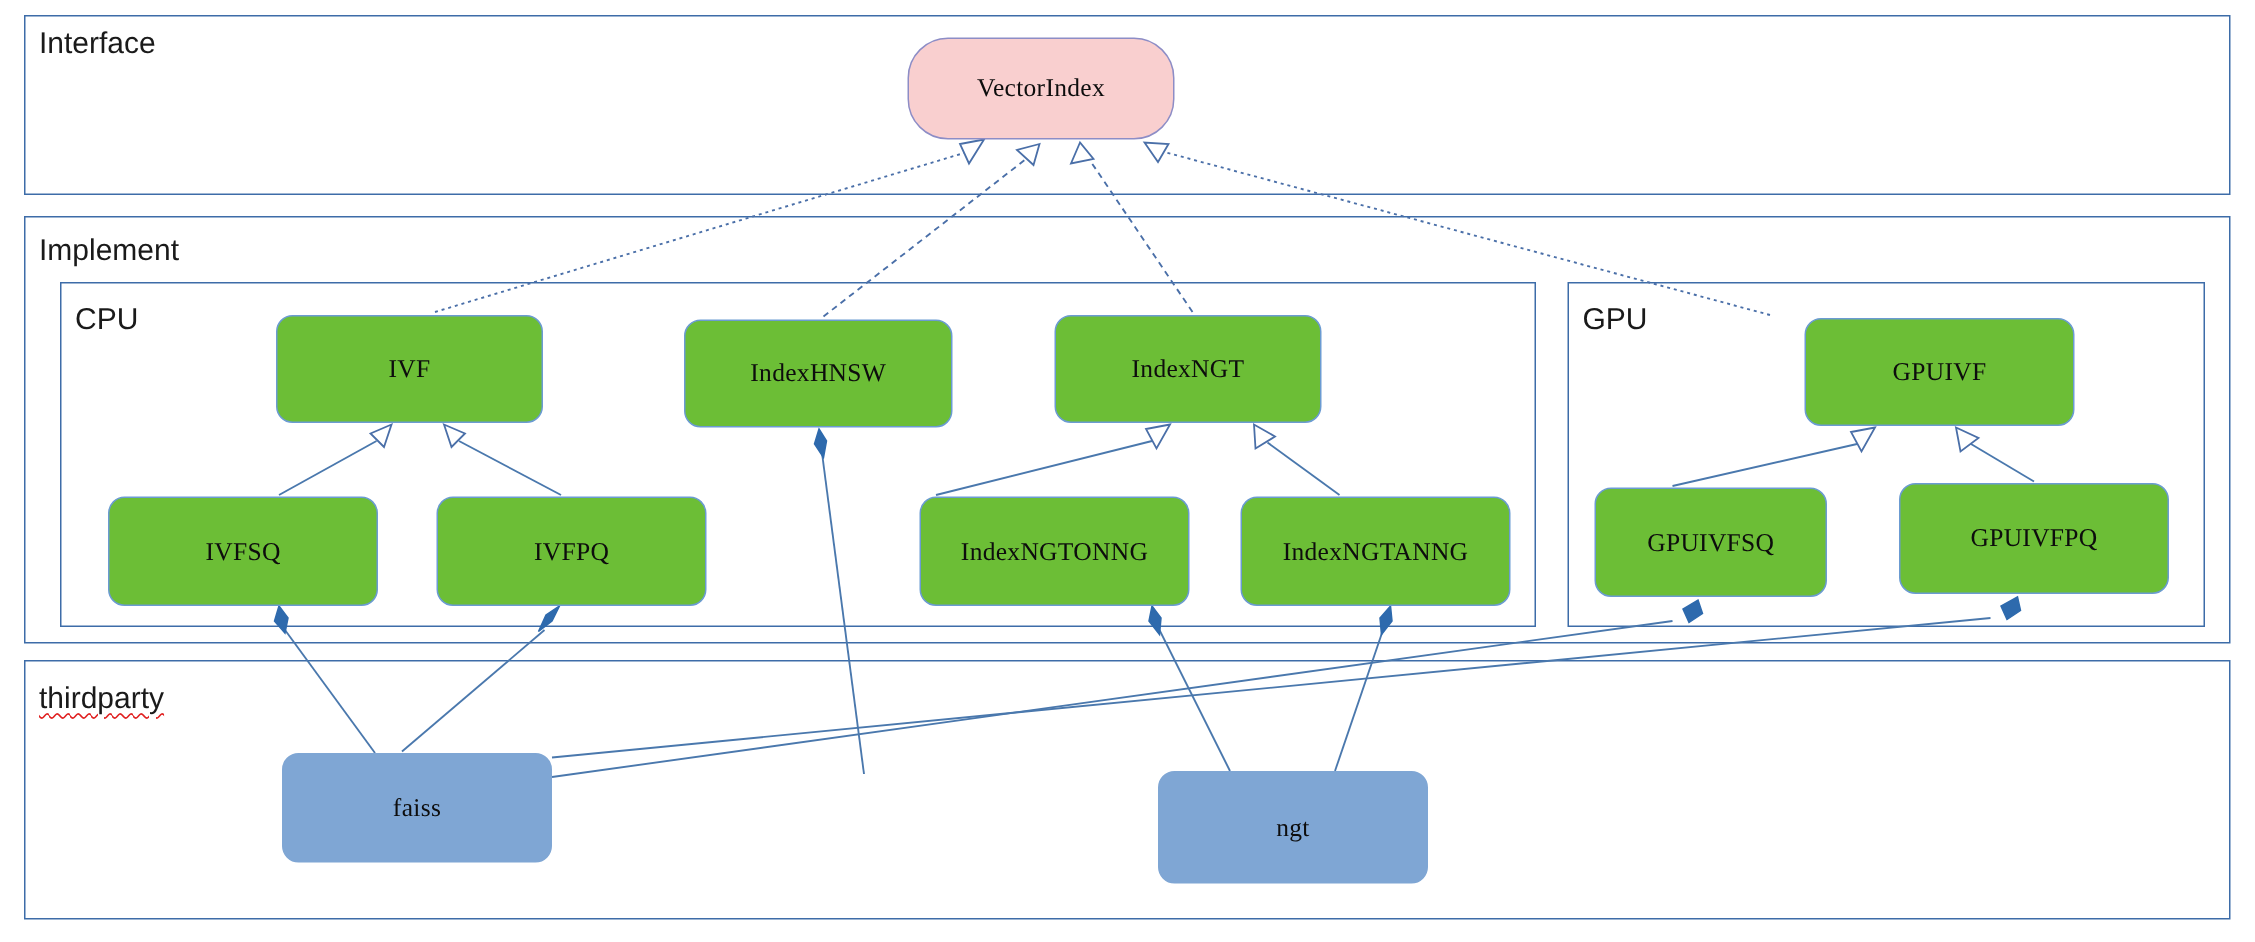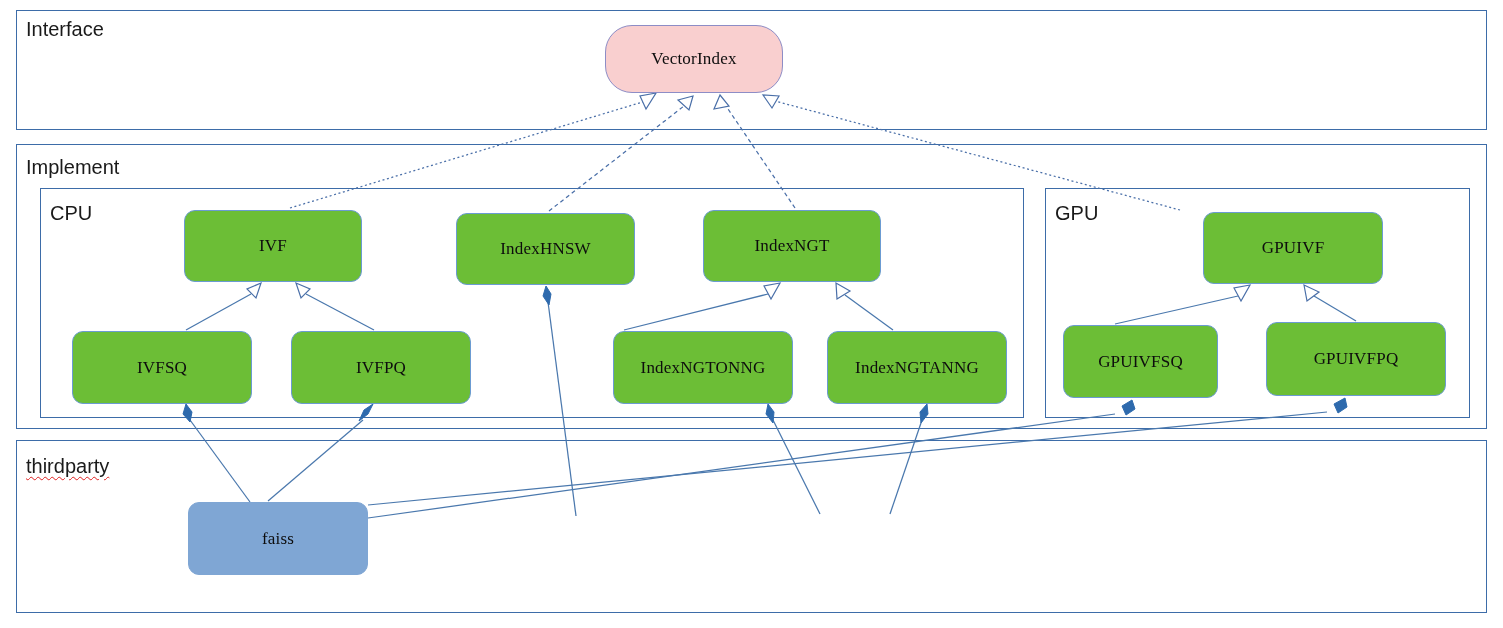--- a/index.html
+++ b/index.html
@@ -255,14 +255,17 @@
 
   <div class="node impl" style="left:1266px; top:322px; width:180px; height:74px;">
     <span>GPUIVFPQ</span>
   </div>
 
   <div class="node third" style="left:188px; top:502px; width:180px; height:73px;">
     <span>faiss</span>
   </div>
 
 
+  <div class="node third" style="left:772px; top:514px; width:180px; height:75px;">
+    <span>ngt</span>
+  </div>
 
 </div>
 
 </body></html>

